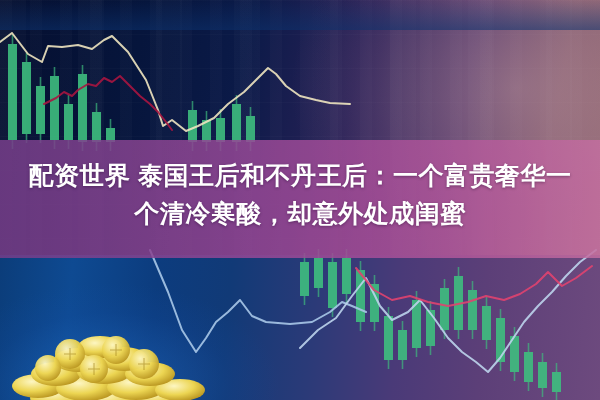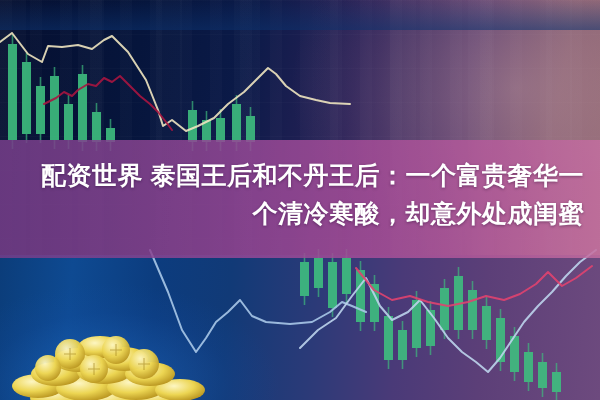--- a/index.html
+++ b/index.html
@@ -114,21 +114,21 @@
       rgba(150,72,150,0.86) 42%,
       rgba(166,78,152,0.85) 62%,
       rgba(182,92,155,0.84) 82%,
       rgba(196,110,160,0.84) 100%);
   }
 
   .headline {
     position: absolute;
     left: 0; right: 0;
     top: 156px;
-    text-align: right;
+    text-align: center;
     color: #ffffff;
     font-size: 25px;
     font-weight: bold;
     line-height: 38px;
     letter-spacing: 0.5px;
     text-shadow: 0 1px 3px rgba(40,10,50,0.45);
     padding: 0 16px;
     box-sizing: border-box;
     white-space: pre-line;
   }

